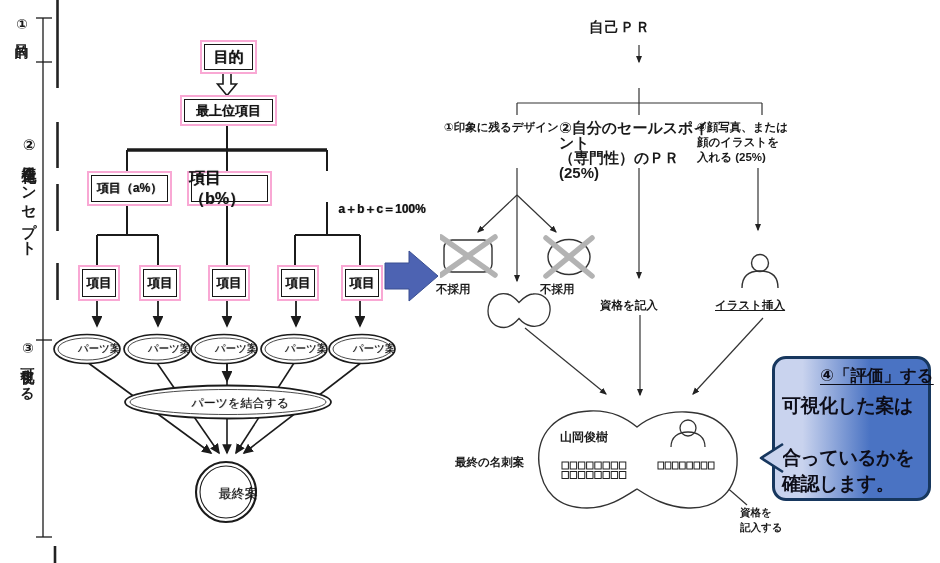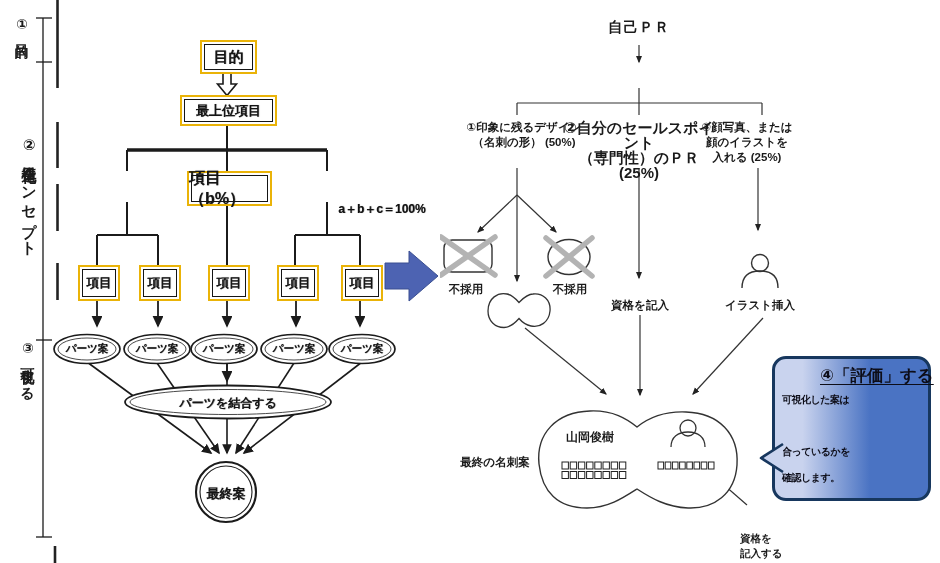--- a/index.html
+++ b/index.html
@@ -11,43 +11,43 @@
   .t{position:absolute;white-space:nowrap;line-height:1.15;}
   .c{text-align:center;}
   
   .scan{filter:blur(0.3px);}
   .scan-text{text-shadow:0.6px 0.4px 0.7px rgba(0,0,0,0.55);}
   .vlabel{
     position:absolute;writing-mode:vertical-rl;text-orientation:upright;
     font-weight:600;letter-spacing:1px;color:#1b1b1b;
   }
   .box{
-    position:absolute;background:#fff;border:2px solid #eab308;
+    position:absolute;background:#fff;border:2px solid #f9a8d4;
     box-shadow:inset 0 0 0 2px #fff,inset 0 0 0 3px #151515;
     display:flex;align-items:center;justify-content:center;
     font-weight:bold;color:#141414;
   }
-  .eltext{position:absolute;font-weight:bold;color:#141414;text-align:center;}
+  .eltext{position:absolute;font-weight:normal;color:#141414;text-align:center;padding-left:12px;}
   
-  .rp-text{position:absolute;font-weight:bold;color:#1a1a1a;text-align:center;line-height:15px;}
+  .rp-text{position:absolute;font-weight:bold;color:#1a1a1a;text-align:left;line-height:15px;}
   .page{position:absolute;left:443px;top:5px;width:365px;height:550px;background:#fff;}
   
   .bubble{
     position:absolute;left:772px;top:356px;width:159px;height:145px;
     border:3px solid #17375e;border-radius:14px;box-sizing:border-box;
     background:linear-gradient(90deg,var(--bl,#c9d3ee) 18%,var(--bd,#4a73c3) 62%);
     z-index:3;
   }
   .bubble-title{
     position:absolute;left:0;right:4px;top:6px;text-align:center;
     font-size:16.5px;font-weight:bold;color:#0d0d18;
     text-decoration:underline;text-underline-offset:3px;white-space:nowrap;padding-left:45px;
   }
   .bubble-line{
-    position:absolute;left:7px;font-size:10px;font-weight:bold;color:#0d0d18;
+    position:absolute;left:7px;font-size:19px;font-weight:bold;color:#0d0d18;
     letter-spacing:-0.5px;white-space:nowrap;
   }
   svg{display:block;}
 </style>
 </head>
 <body>
 
 <div class="stage">
 
   <svg class="abs scan" id="left-svg" width="445" height="563" viewBox="0 0 445 563">
@@ -132,20 +132,21 @@
 
     <path d="M223,70 V84 H217.5 L227,95.5 L236.5,84 H231 V70 Z" fill="#fff" stroke="#1b1b1b" stroke-width="1.6"></path>
   </svg>
 
   <div class="vlabel" style="left:13px;top:16px;font-size:14px;">①目的</div>
   <div class="vlabel" style="left:19px;top:136px;font-size:15px;">②構造化コンセプト</div>
   <div class="vlabel" style="left:19px;top:340px;font-size:14px;">③可視化する</div>
 
   <div class="box scan-text" style="left:200px;top:40px;width:53px;height:30px;font-size:15px;">目的</div>
   <div class="box scan-text" style="left:180px;top:95px;width:93px;height:27px;font-size:13px;">最上位項目</div>
+  <div class="box scan-text" style="left:87px;top:171px;width:81px;height:31px;font-size:12px;">項目（a%）</div>
   <div class="box scan-text" style="left:187px;top:171px;width:81px;height:31px;font-size:16px;">項目（b%）</div>
   <div class="t c scan-text" style="left:330px;top:203px;width:104px;font-size:12px;font-weight:bold;">a＋b＋c＝100%</div>
   <div class="box scan-text" style="left:78px;top:265px;width:38px;height:32px;font-size:12.5px;">項目</div>
   <div class="box scan-text" style="left:139px;top:265px;width:38px;height:32px;font-size:12.5px;">項目</div>
   <div class="box scan-text" style="left:208px;top:265px;width:38px;height:32px;font-size:12.5px;">項目</div>
   <div class="box scan-text" style="left:277px;top:265px;width:38px;height:32px;font-size:12.5px;">項目</div>
   <div class="box scan-text" style="left:341px;top:265px;width:38px;height:32px;font-size:12.5px;">項目</div>
 
   <div class="eltext scan-text" style="left:54px;top:342px;width:66px;font-size:10.5px;">パーツ案</div>
   <div class="eltext scan-text" style="left:124px;top:342px;width:66px;font-size:10.5px;">パーツ案</div>
@@ -241,39 +242,38 @@
         <rect x="694" y="462" width="5.6" height="7"></rect>
       <rect x="701.2" y="462" width="5.6" height="7"></rect>
         <rect x="708.4" y="462" width="5.6" height="7"></rect>
     </g>
   </svg>
 
   <div class="rp-text" style="left:589px;top:20px;width:100px;font-size:14.5px;letter-spacing:1px;">自己ＰＲ</div>
 
   <div class="rp-text" style="left:444px;top:120px;width:160px;font-size:11.5px;">
     <div>①印象に残るデザイン</div>
-    <div>（名刺の形） (50%)</div>
   </div>
   <div class="rp-text" style="left:559px;top:120px;width:160px;font-size:15px;">
     <div>②自分のセールスポイント</div>
     <div>（専門性）のＰＲ (25%)</div>
   </div>
   <div class="rp-text" style="left:697px;top:120px;width:100px;font-size:11.5px;">
     <div>③顔写真、または</div>
     <div>顔のイラストを</div>
     <div>入れる (25%)</div>
   </div>
 
   <div class="rp-text" style="left:436px;top:282px;width:60px;font-size:11.5px;">不採用</div>
   <div class="rp-text" style="left:540px;top:282px;width:60px;font-size:11.5px;">不採用</div>
   <div class="rp-text" style="left:600px;top:298px;width:80px;font-size:11.5px;">資格を記入</div>
-  <div class="rp-text" style="left:715px;top:298px;width:90px;font-size:11.5px;">イラスト挿入</div>
+  <div class="rp-text" style="left:715px;top:298px;width:90px;font-size:11.5px;text-decoration:underline;">イラスト挿入</div>
   <div class="rp-text" style="left:455px;top:455px;width:80px;font-size:11.5px;">最終の名刺案</div>
   <div class="rp-text" style="left:560px;top:430px;width:60px;font-size:12px;">山岡俊樹</div>
-  <div class="rp-text" style="left:740px;top:505px;width:52px;font-size:10.5px;text-align:left;margin-top:26px;">
+  <div class="rp-text" style="left:740px;top:505px;width:52px;font-size:10.5px;text-align:left;">
     <div>資格を</div>
     <div>記入する</div>
   </div>
 
   <div class="bubble" style="--bl: #c9d3ee; --bd: #4a73c3; border-color: rgb(23, 55, 94);">
     <div class="bubble-title">④「評価」する</div>
     <div class="bubble-line" style="top:34px;">可視化した案は</div>
     <div class="bubble-line" style="top:86px;">合っているかを</div>
     <div class="bubble-line" style="top:112px;">確認します。</div>
   </div>

